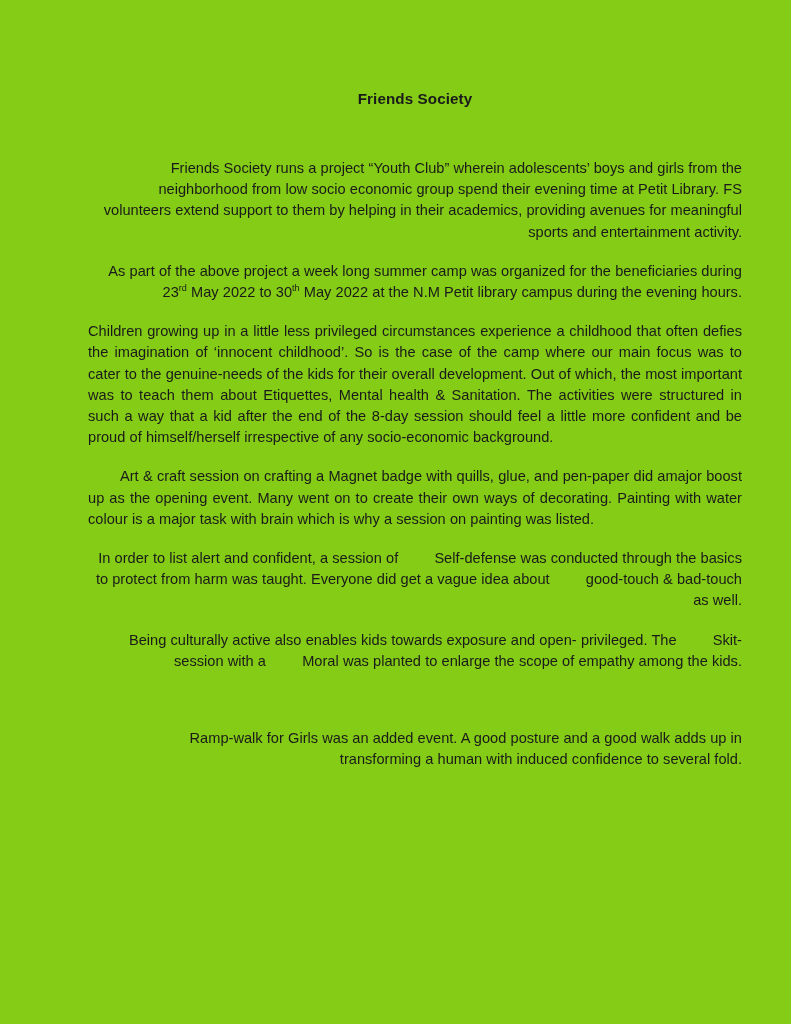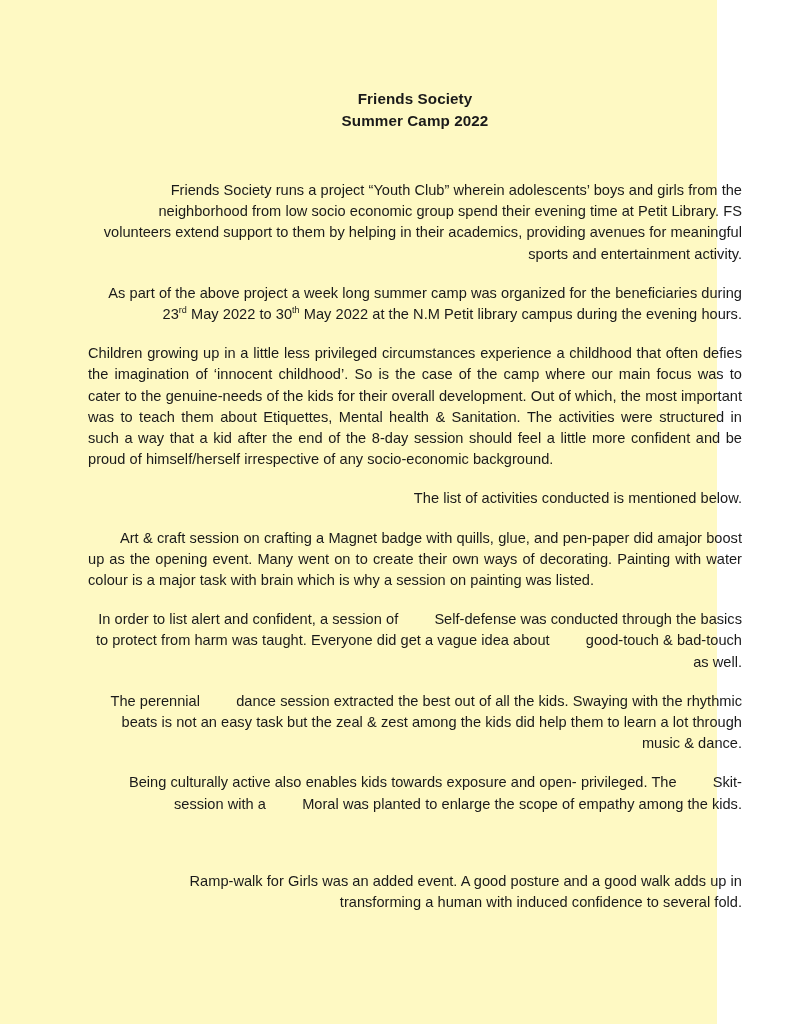--- a/index.html
+++ b/index.html
@@ -12,23 +12,23 @@
     width: 791px;
     height: 1024px;
     overflow: hidden;
     font-family: "Liberation Sans", "DejaVu Sans", sans-serif;
     color: #1a1a1a;
     -webkit-font-smoothing: antialiased;
   }
 
   .page {
     position: relative;
-    width: 717px;
+    width: 791px;
     height: 1024px;
-    background: #fef9c3;
+    background: #84cc16;
     box-sizing: border-box;
     padding: 88px 52px 20px 88px;
   }
 
   .doc-body {
     width: 654px;
   }
 
   .doc-title {
     text-align: center;
@@ -78,33 +78,30 @@
 </style>
 </head>
 <body>
 
 <div class="page">
 
   <div class="doc-body">
 
     <div class="doc-title">
       <span class="title-line">Friends Society</span>
-      <span class="title-line">Summer Camp 2022</span>
     </div>
 
     <div class="spacer-title"></div>
 
     <div id="paragraph-container">
         <p class="para">Friends Society runs a project “Youth Club” wherein adolescents’ boys and girls from the neighborhood from low socio economic group spend their evening time at Petit Library. FS volunteers extend support to them by helping in their academics, providing avenues for meaningful sports and entertainment activity.</p>
         <p class="para"><span>As part of the above project a week long summer camp was organized for the beneficiaries during 23</span><sup>rd</sup><span> May 2022 to 30</span><sup>th</sup><span> May 2022 at the N.M Petit library campus during the evening hours.</span></p>
         <p class="para justify">Children growing up in a little less privileged circumstances experience a childhood that often defies the imagination of ‘innocent childhood’. So is the case of the camp where our main focus was to cater to the genuine-needs of the kids for their overall development. Out of which, the most important was to teach them about Etiquettes, Mental health &amp; Sanitation. The activities were structured in such a way that a kid after the end of the 8-day session should feel a little more confident and be proud of himself/herself irrespective of any socio-economic background.</p>
-        <p class="para">The list of activities conducted is mentioned below.</p>
         <p class="para justify"><b>Art &amp; craft</b><span> session on crafting a Magnet badge with quills, glue, and pen-paper did amajor boost up as the opening event. Many went on to create their own ways of  decorating. Painting with water colour is a major task with brain which is why a session on painting was listed.</span></p>
         <p class="para"><span>In order to list alert and confident, a session of </span><b>Self-defense</b><span> was conducted through the basics to protect from harm was taught. Everyone did get a vague idea about </span><b>good-touch &amp; bad-touch</b><span> as well.</span></p>
-        <p class="para"><span>The perennial </span><b>dance</b><span> session extracted the best out of all the kids. Swaying with the rhythmic beats is not an easy task but the zeal &amp; zest among the kids did help them to learn a lot through music &amp; dance.</span></p>
         <p class="para"><span>Being culturally active also enables kids towards exposure and open- privileged. The </span><b>Skit-</b><span>session with a </span><b>Moral</b><span> was planted to enlarge the scope of empathy among the kids.</span></p>
         <div class="gap-big"></div>
         <p class="para"><b>Ramp-walk</b><span> for Girls was an added event. A good posture and a good walk adds up in transforming a human with induced confidence to several fold.</span></p>
       </div>
 
   </div>
 
 </div>
 
 </body></html>

